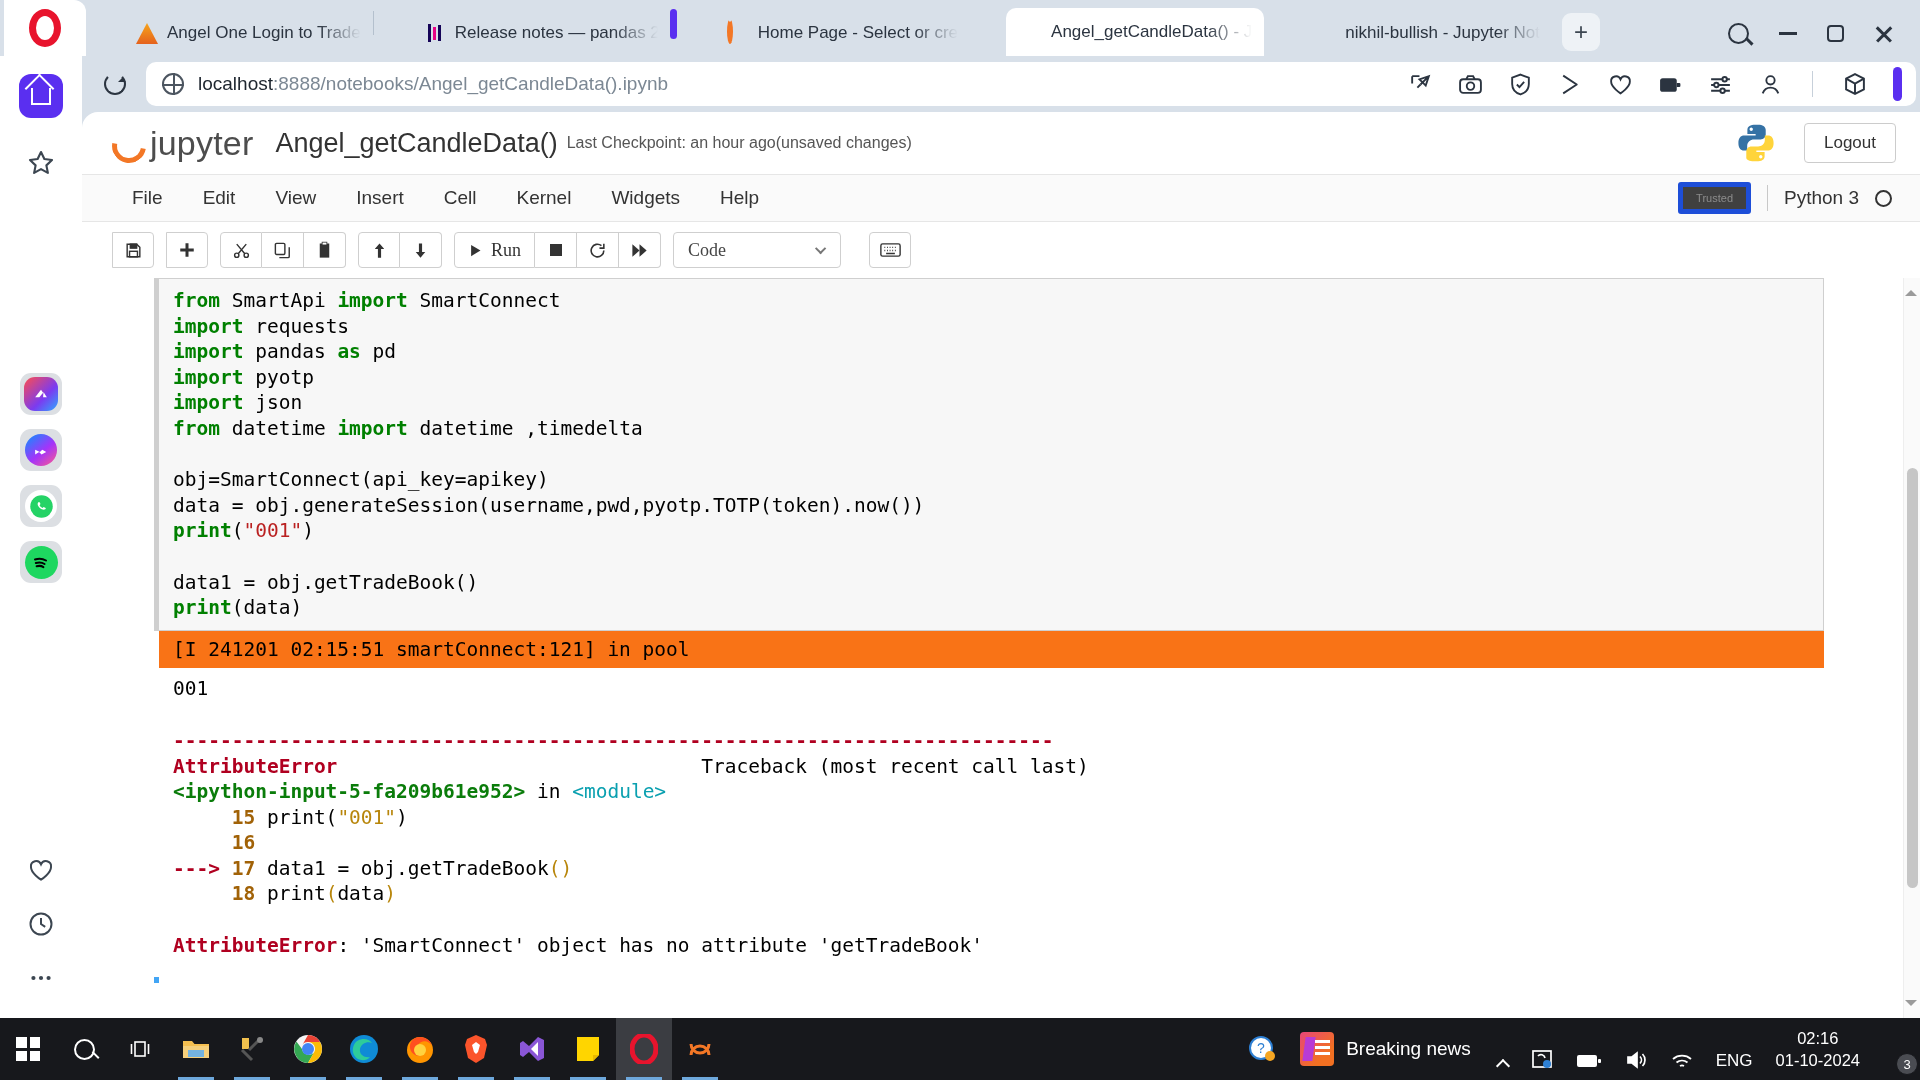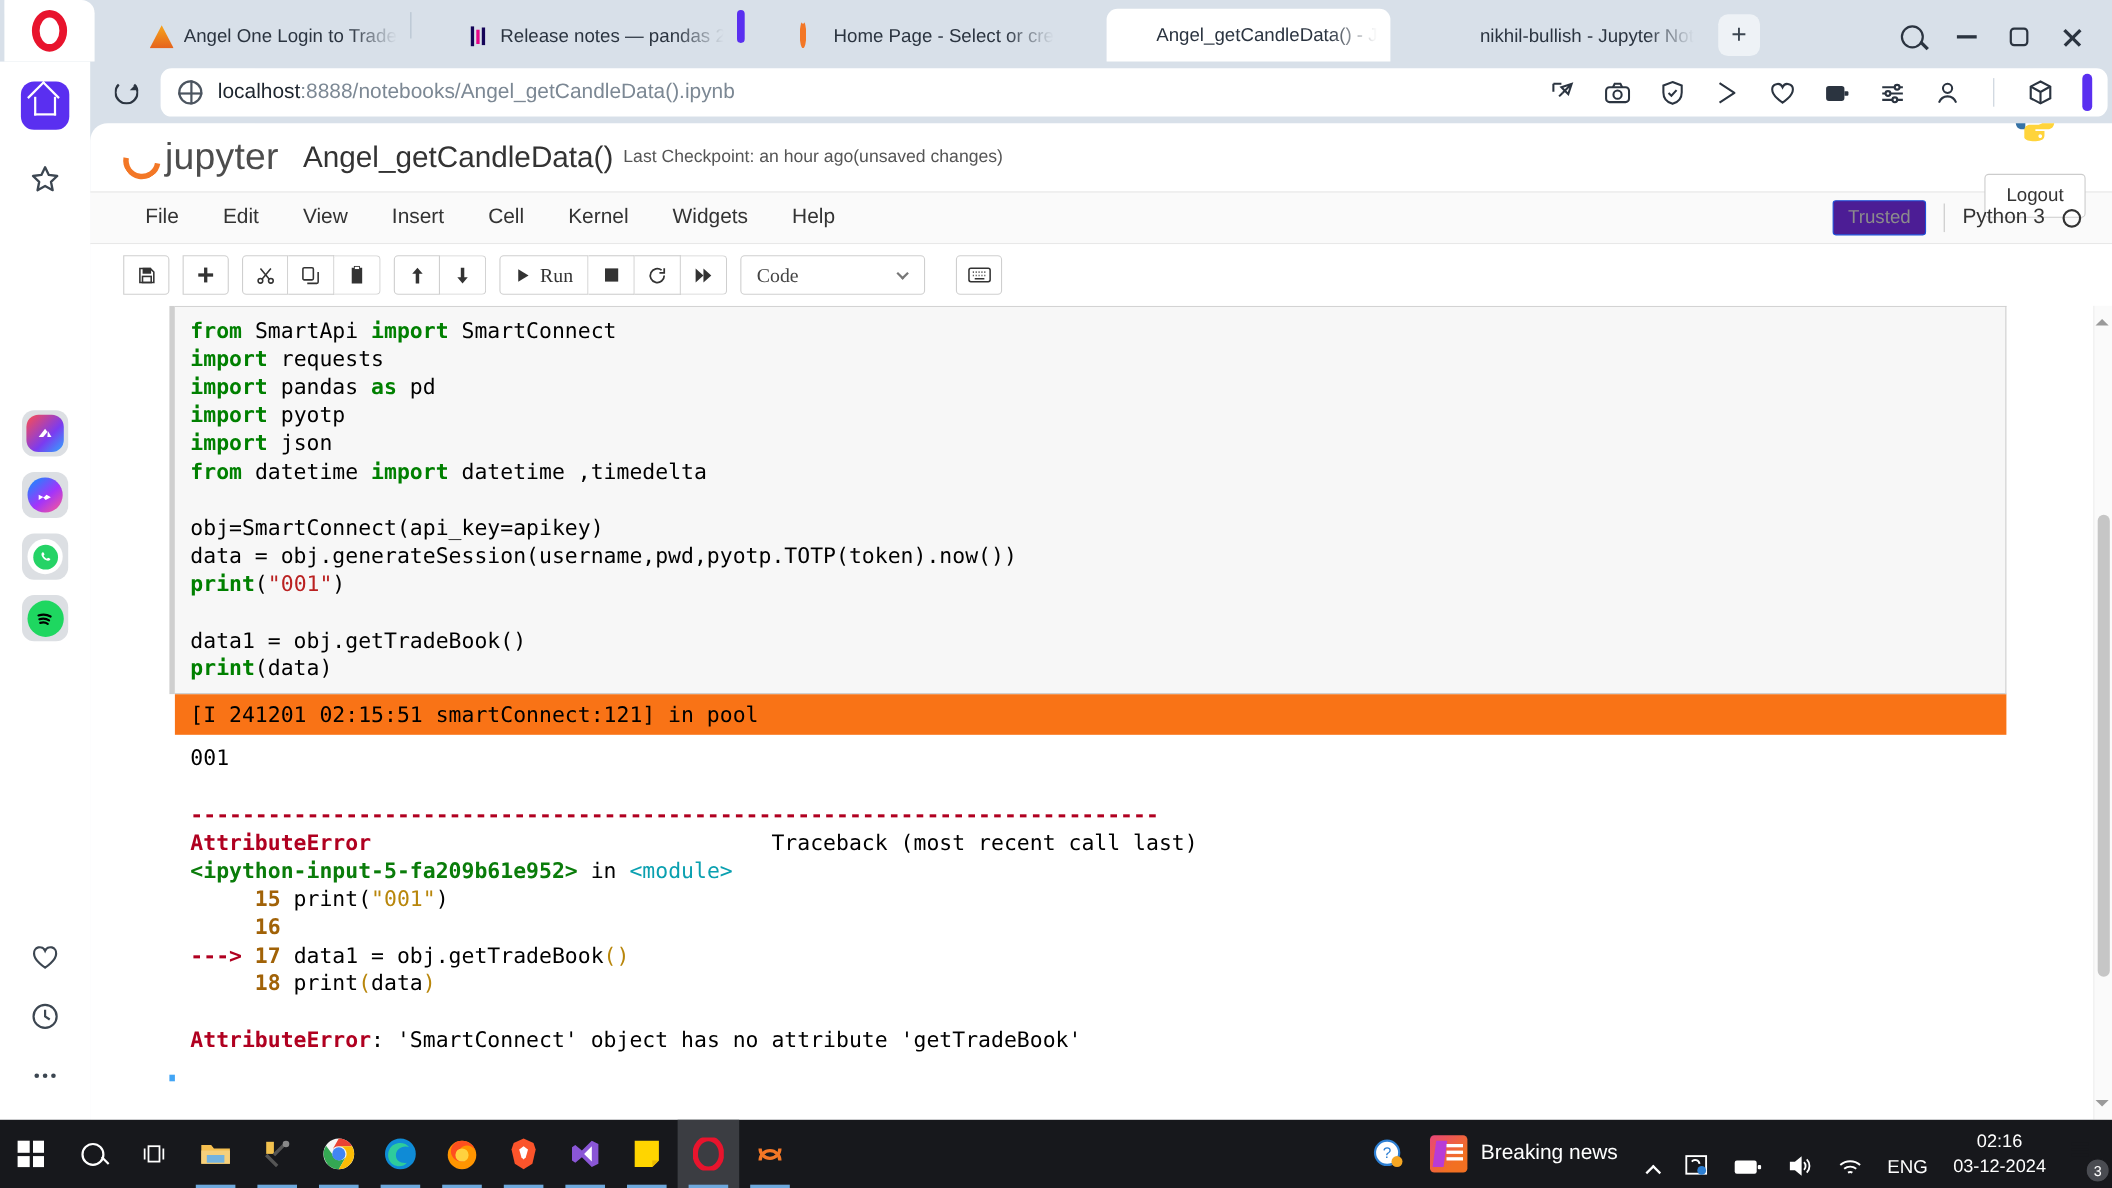--- a/index.html
+++ b/index.html
@@ -135,33 +135,33 @@
   .page {
     position:absolute; left: 82px; top: 112px; right: 0; bottom: 0;
     background:#fff; border-top-left-radius: 16px; overflow:hidden;
   }
   .jp-header { height: 62px; display:flex; align-items:center; padding: 0 24px 0 30px; }
   .jp-logo { display:flex; align-items:flex-end; gap: 4px; margin-right: 22px; }
   .jp-ring2 { width:34px;height:34px;border-radius:50%;border:5px solid #f37726;border-top-color:transparent;border-right-color:transparent;transform:rotate(-35deg); }
   .jp-word { font-size: 34px; color:#4d4d4d; font-weight: 300; letter-spacing: .2px; }
   .nb-name { font-size: 27px; color:#333; margin-right: 9px; }
   .nb-meta { font-size: 16px; color:#555; }
-  .hdr-right { margin-left:auto; display:flex; align-items:center; gap: 26px; flex-direction: column; }
+  .hdr-right { margin-left:auto; display:flex; align-items:center; gap: 26px; }
   .py-logo { width:44px;height:44px;position:relative; }
   .logout {
     border:1px solid #ccc; border-radius:4px; background:#fff; color:#333;
     font-size:17px; padding: 9px 19px;
   }
   .jp-menubar {
     height: 48px; border-top:1px solid #e6e6e6; border-bottom:1px solid #e6e6e6;
     background:#fafafa; display:flex; align-items:center; padding-left: 30px;
   }
   .jp-menu { font-size: 19px; color:#333; padding: 0 20px; }
   .mb-right { margin-left:auto; display:flex; align-items:center; gap:16px; padding-right: 28px; }
-  .trusted { border:1px solid #1d4ed8; border-radius:3px; color:#8c8c8c; font-size:17px; padding:5px 13px; background:#4c1d95; }
+  .trusted { border:5px solid #1d4ed8; border-radius:3px; color:#8c8c8c; font-size:11px; padding:5px 13px; background:#404040; }
   .kname { font-size:19px; color:#333; }
   .kbar { width:1px;height:26px;background:#c8c8c8; }
   .kcircle { width:17px;height:17px;border:2px solid #333;border-radius:50%; }
   .jp-toolbar {
     height: 56px; display:flex; align-items:center; gap: 12px;
     padding-left: 30px; background:#fff;font-family:Liberation Serif, serif;
   }
   .tb-group { display:flex; }
   .tb-btn {
     width: 42px; height: 36px; border:1px solid #cfcfcf; background:#fff;
@@ -720,21 +720,21 @@
       <span class="tray-item">
         <svg width="24" height="20" viewBox="0 0 24 20" fill="none" stroke="#fff" stroke-width="1.8">
             <path d="M3 8a14 14 0 0 1 18 0"></path>
             <path d="M6.5 11.5a9 9 0 0 1 11 0"></path>
             <path d="M10 15a4 4 0 0 1 4 0"></path>
           </svg>
       </span>
       <span class="tray-item">ENG</span>
       <span class="clock">
         <div>02:16</div>
-        <div>03-12-2024</div>
+        <div>01-10-2024</div>
       </span>
       <span class="notif">
         <span class="notif-sq"></span>
         <span class="notif-badge">3</span>
       </span>
     </div>
   </div>
 </div>
 
 </body></html>

